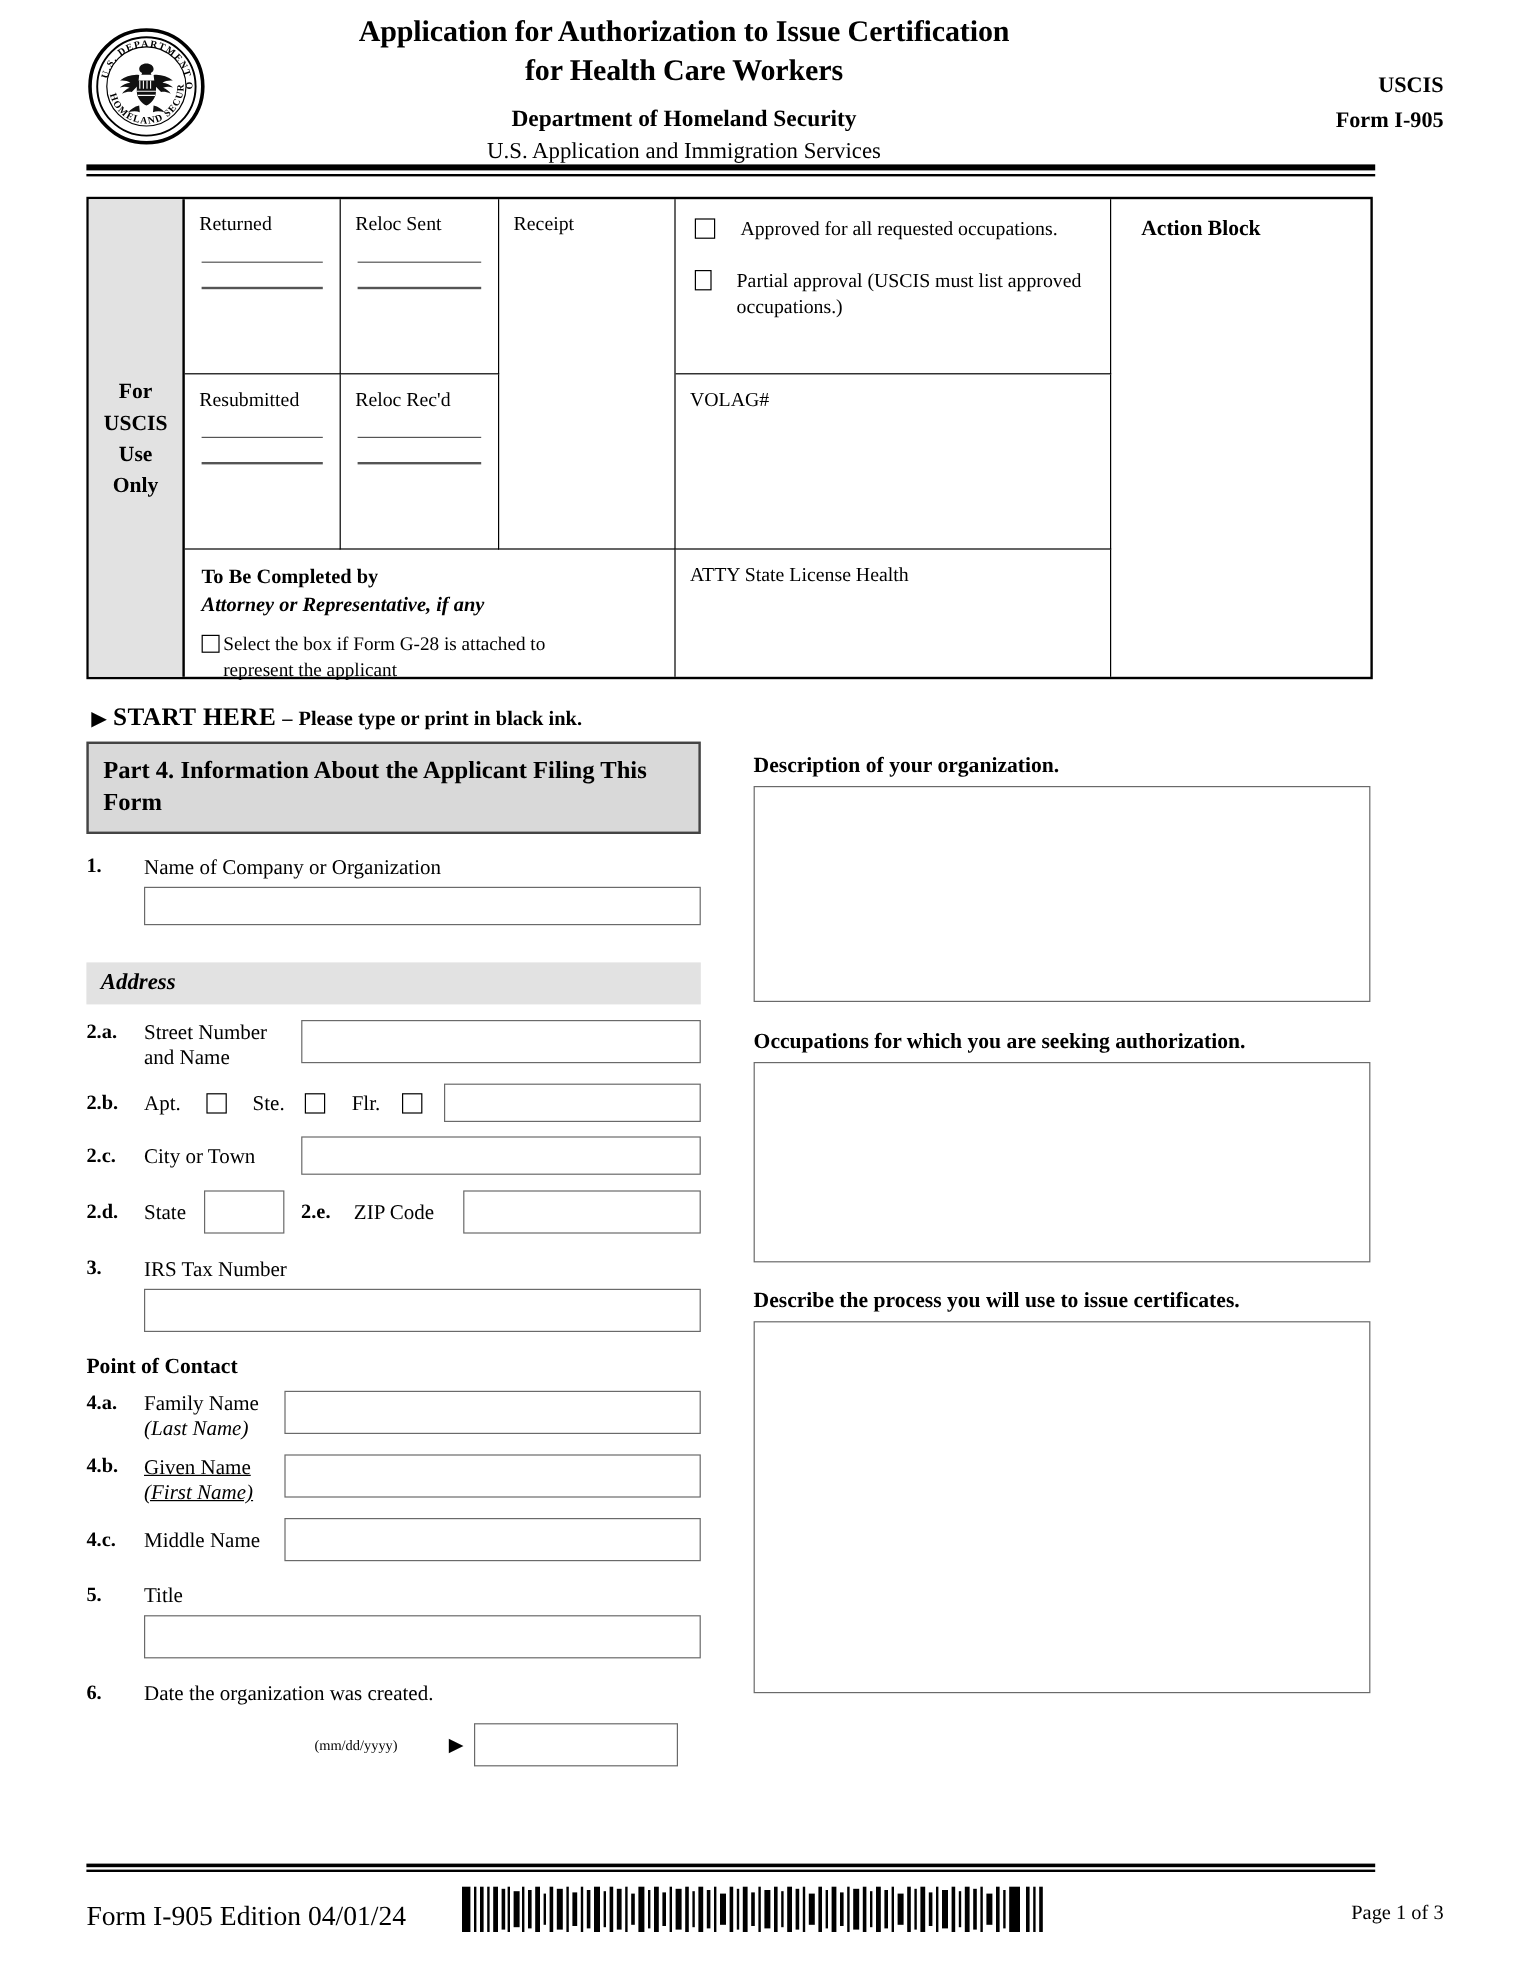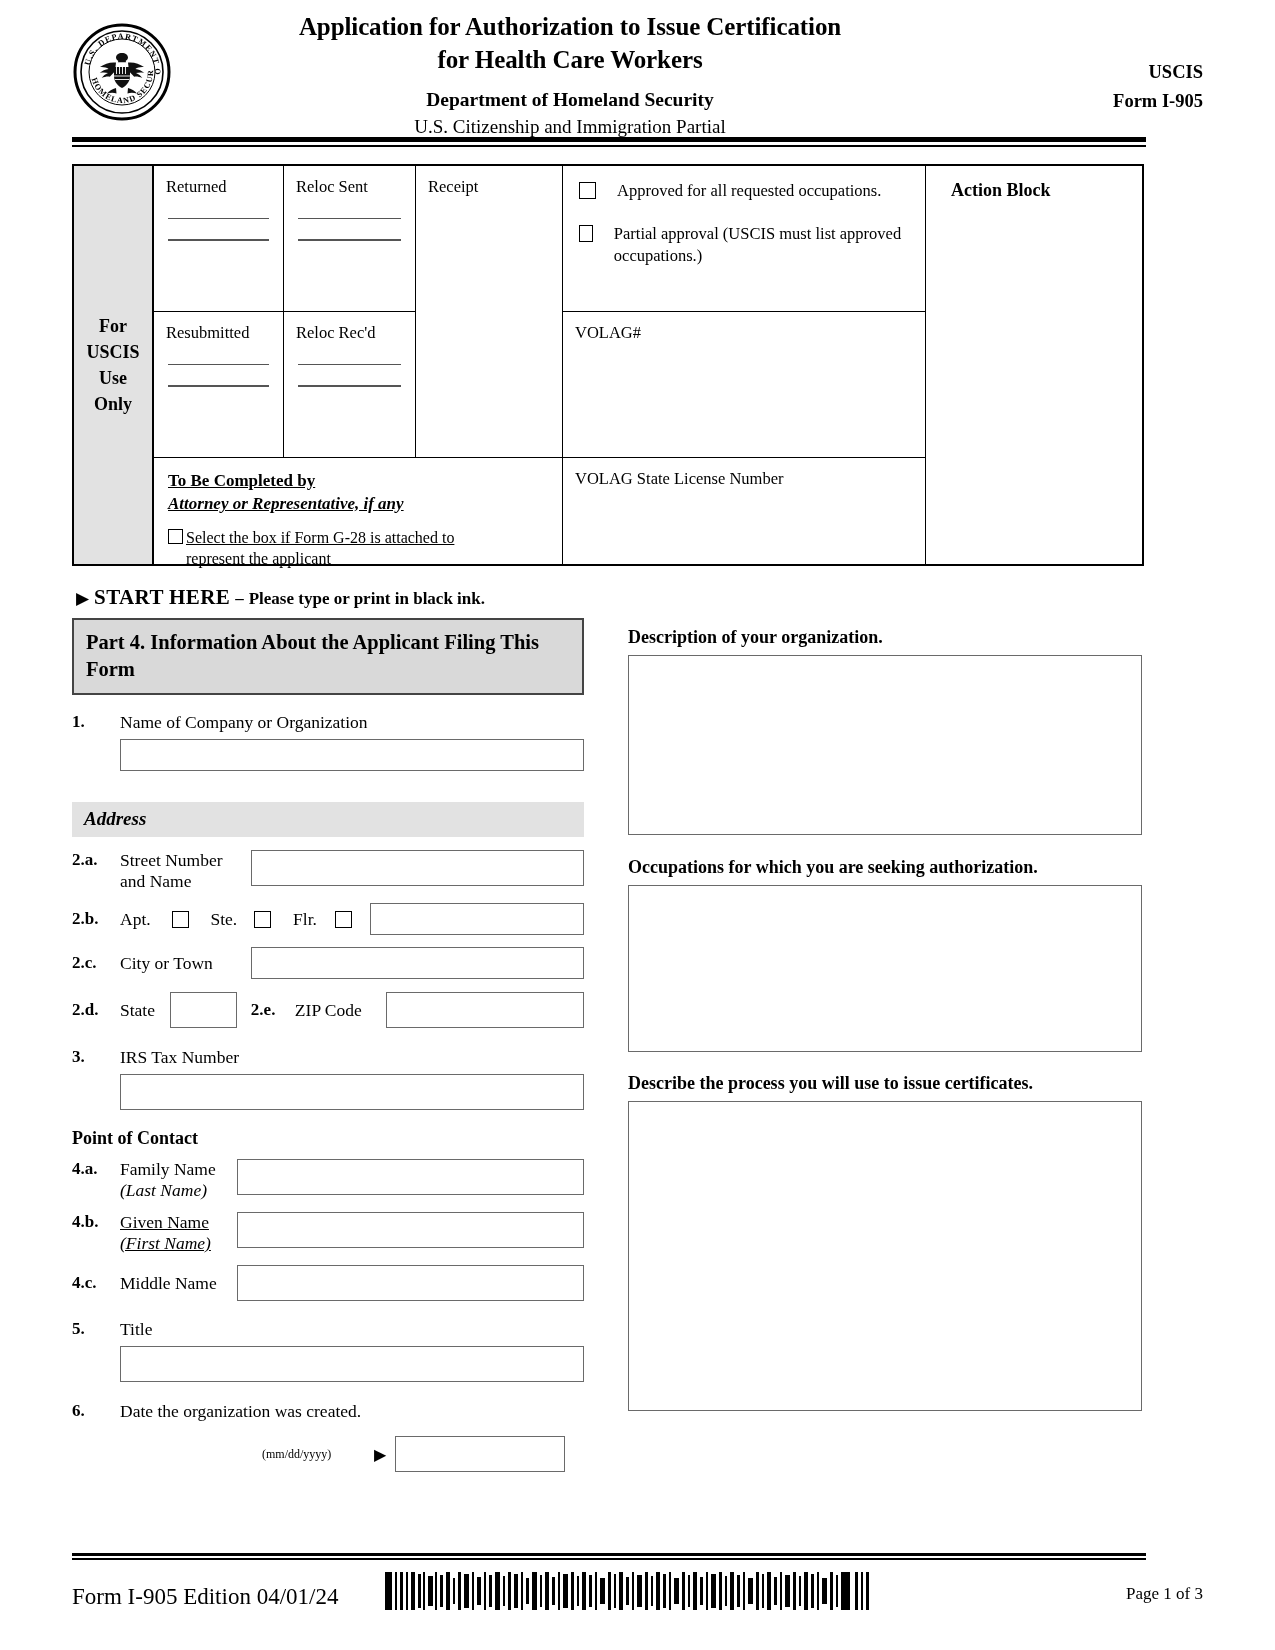--- a/index.html
+++ b/index.html
@@ -343,21 +343,21 @@
         <path d="M56 66 c4 1 7 3 9 5.5 c-4 -1.2 -7 -1 -9.5 0 z" fill="#111"></path>
       </svg>
     </div>
 
     <div class="header-titles">
       <div class="title-main">
         <div>Application for Authorization to Issue Certification</div>
         <div>for Health Care Workers</div>
       </div>
       <div class="title-sub1">Department of Homeland Security</div>
-      <div class="title-sub2">U.S. Citizenship and Immigration Partial</div>
+      <div class="title-sub2">U.S. Application and Immigration Services</div>
     </div>
 
     <div class="header-right">
       <div>USCIS</div>
       <div>Form I-905</div>
     </div>
 
     <div class="rule-thick"></div>
     <div class="rule-thin"></div>
   </div>
@@ -409,31 +409,31 @@
     <div class="cell bd-r bd-b" style="left:210px; top:146px; width:132px; height:146px;">
       <div class="cell-label">Reloc Rec'd</div>
       <div class="blank-line"></div>
       <div class="blank-line"></div>
     </div>
 
     <div class="cell bd-r bd-b" style="left:489px; top:146px; width:363px; height:146px;">
       <div class="cell-label">VOLAG#</div>
     </div>
 
-    <div class="attorney-cell bd-r" style="left:80px; top:292px; width:409px; height:106px;text-decoration:underline;">
+    <div class="attorney-cell bd-r" style="left:80px; top:292px; width:409px; height:106px;">
       <div class="atty-line1">To Be Completed by</div>
       <div class="atty-line2">Attorney or Representative, if any</div>
       <div class="atty-chk-row">
         <span class="chk-sm"></span>
         <span class="atty-chk-text">Select the box if Form G-28 is attached to represent the applicant</span>
       </div>
     </div>
 
     <div class="cell bd-r" style="left:489px; top:292px; width:363px; height:106px;">
-      <div class="cell-label">VOLAG State License Number</div>
+      <div class="cell-label">ATTY State License Health</div>
     </div>
 
     <div class="cell" style="left:852px; top:0; width:216px; height:398px;">
       <div class="action-block-label">Action Block</div>
     </div>
   </div>
 
   <div class="start-here">
     <span class="tri">▶</span>
     <span class="sh-main">START HERE</span>

